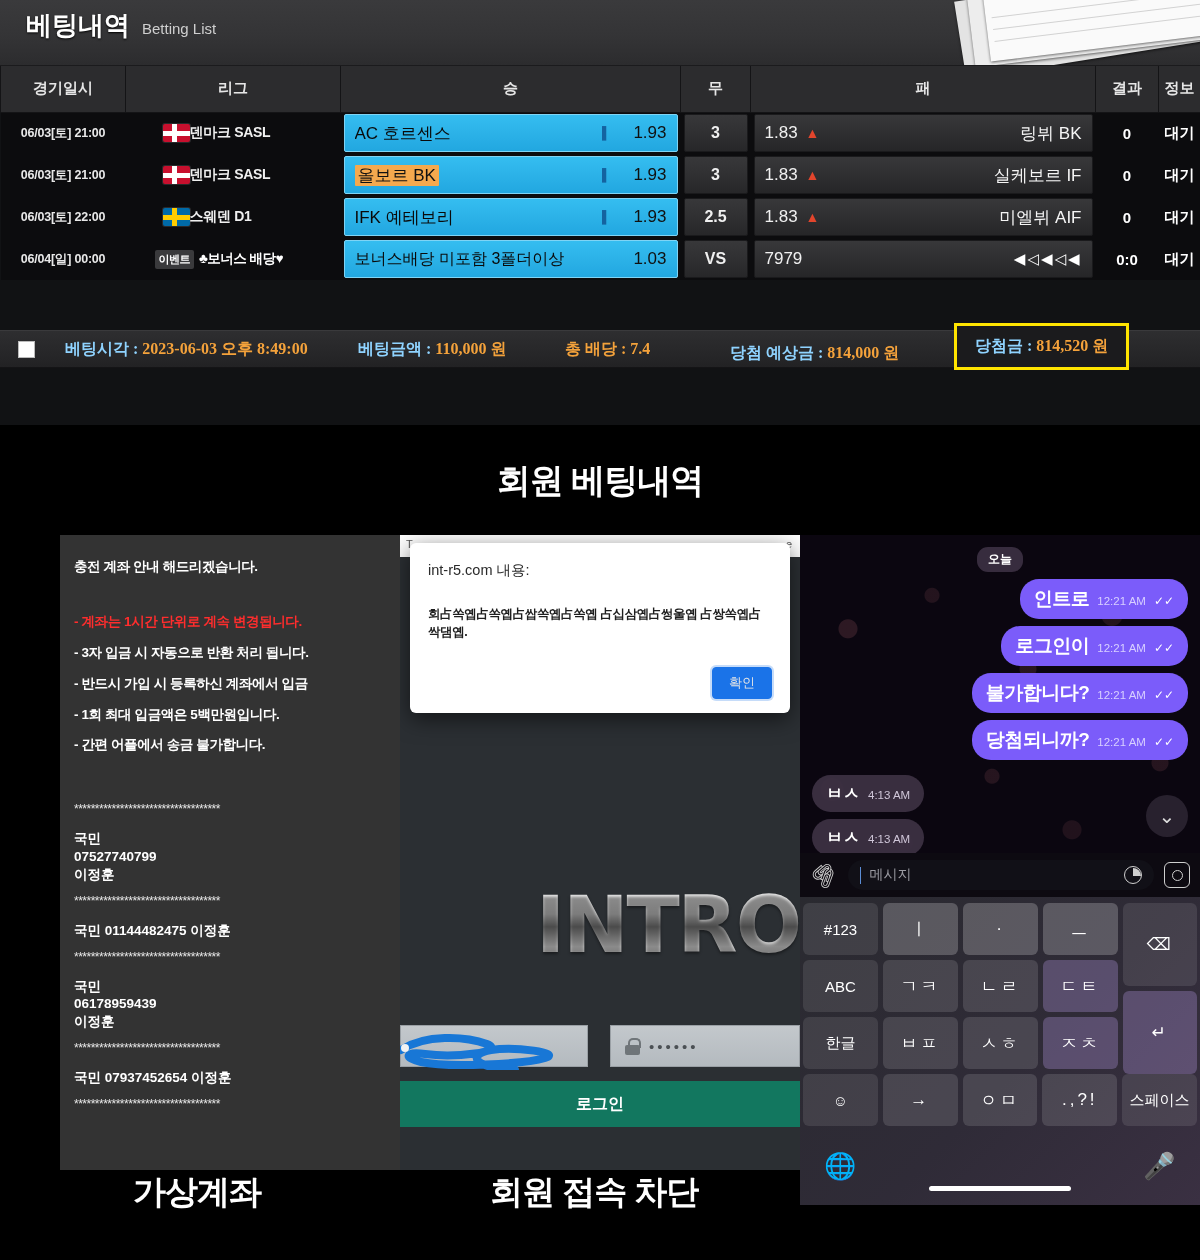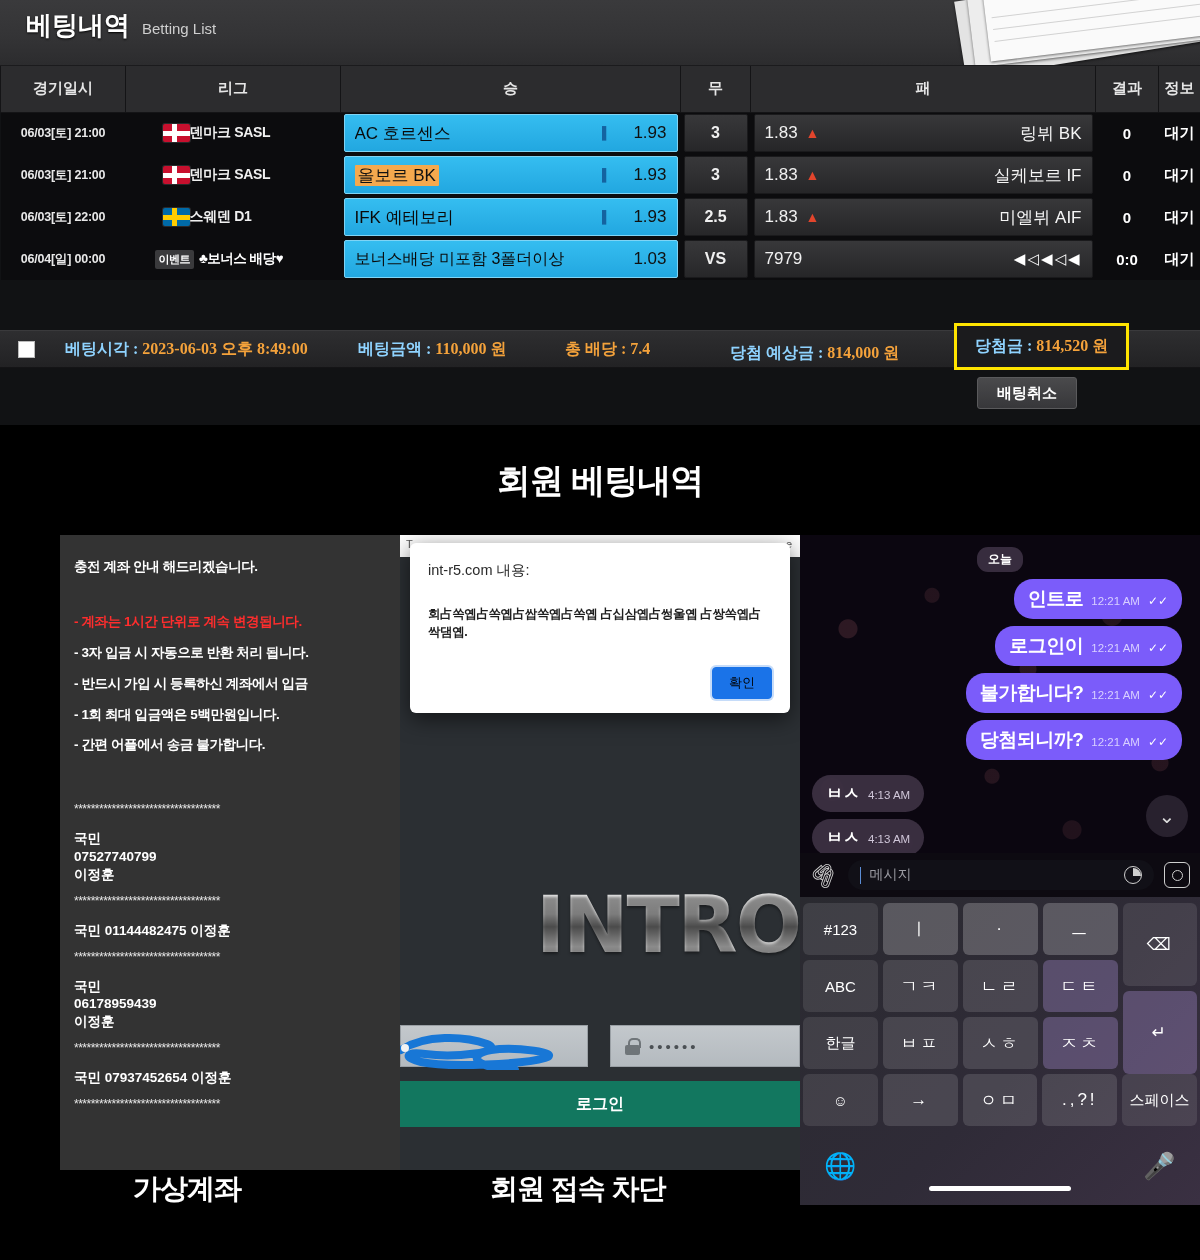--- a/index.html
+++ b/index.html
@@ -190,21 +190,21 @@
   .dialog {
     position:absolute; left: 10px; top: 8px; width: 380px;
     background:#fff; border-radius: 6px; box-shadow: 0 6px 22px rgba(0,0,0,.55);
     padding: 18px 18px 14px 18px;
   }
   .dlg-title { font-size: 14.5px; color:#2a2a2a; margin-bottom: 26px; }
   .dlg-body  { font-size: 12.5px; color:#1e1e1e; font-weight:bold; letter-spacing:-0.4px;
                margin-bottom: 26px; line-height:1.4; }
   .dlg-actions { display:flex; justify-content:flex-end; }
   .dlg-ok {
-    background:#1a73e8; color:#000000; border:1px solid #1a73e8; border-radius:4px;
+    background:#1a73e8; color:#e5e5e5; border:1px solid #1a73e8; border-radius:4px;
     font-size: 13px; padding: 6px 16px; cursor:pointer;
     box-shadow: 0 0 0 2px rgba(26,115,232,.25);
     font-family: Liberation Serif, serif;
   }
   .intro-logo {
     position:absolute; left: 0; top: 345px; width: 400px; text-align:right;
     font-size: 78px; font-weight: bold; letter-spacing: -2px;
     background: linear-gradient(180deg,#ffffff 0%, #cfcfcf 38%, #7d7d7d 52%, #e8e8e8 74%, #9a9a9a 100%);
     -webkit-background-clip: text; background-clip: text; color: transparent;
     font-family: "DejaVu Sans", sans-serif;
@@ -250,21 +250,21 @@
       radial-gradient(circle at 62% 62%, rgba(255,140,150,.09) 0 12px, transparent 13px),
       radial-gradient(circle at 85% 70%, rgba(255,140,150,.11) 0 8px, transparent 9px),
       radial-gradient(circle at 30% 88%, rgba(255,140,150,.10) 0 10px, transparent 11px),
       radial-gradient(circle at 72% 90%, rgba(255,140,150,.09) 0 9px, transparent 10px);
   }
   .day-chip {
     position:absolute; left: 50%; transform: translateX(-50%); top: 12px;
     background: rgba(60,48,66,.92); color:#fff; font-size: 12px; font-weight:bold;
     padding: 4px 11px; border-radius: 11px;
   }
-  .bubbles { position:absolute; left: 0; top: 44px; width: 392px; padding: 0 10px; }
+  .bubbles { position:absolute; left: 0; top: 44px; width: 392px; padding: 0 4px; }
   .bub-out {
     margin-left:auto; margin-bottom: 7px; width: fit-content; max-width: 290px;
     background:#7b5cfa; border-radius: 19px; padding: 7px 14px;
     display:flex; align-items:baseline; gap: 8px;
   }
   .bub-out .txt { color:#fff; font-size: 19px; font-weight:bold; letter-spacing:-0.5px; }
   .bub-out .tm { color:#d8d0ff; font-size: 11.5px; }
   .bub-out .chk { color:#ffffff; font-size: 12px; }
   .bubbles-in { position:absolute; left: 12px; top: 240px; }
   .bub-in {
@@ -319,21 +319,21 @@
   .kb-bottom {
     position:absolute; left: 0; bottom: 0; width: 400px; height: 78px;
     display:flex; align-items:center; justify-content:space-between; padding: 0 24px;
   }
   .globe-ico, .mic-ico { color:#fff; font-size: 26px; }
   .home-bar { position:absolute; left: 50%; transform:translateX(-50%); bottom: 14px;
               width: 142px; height: 5px; border-radius: 3px; background:#fff; }
 
   
   .bot-caps { position:absolute; left:0; top: 1170px; width: 1200px; height: 70px; }
-  .bcap { position:absolute; font-size: 28px; font-weight:bold; color:#fff; letter-spacing:-1px; }
+  .bcap { position:absolute; font-size: 33px; font-weight:bold; color:#fff; letter-spacing:-1px; }
   .bcap-1 { left: 133px; top: 0; }
   .bcap-2 { left: 490px; top: 0; }
 </style>
 </head>
 <body>
 
 <div id="page">
 
   <div class="betting-panel">
 
@@ -540,23 +540,20 @@
       <div class="sum-item si-4">
         <span class="sum-label">당첨 예상금 :</span>
         <span class="sum-val">814,000 원</span>
       </div>
       <div class="sum-item si-5">
         <span class="sum-label">당첨금 :</span>
         <span class="sum-val">814,520 원</span>
       </div>
     </div>
 
-    <div class="cancel-row">
-      <div class="cancel-btn">배팅취소</div>
-    </div>
   </div>
 
   <div class="mid-band">
     <div class="blue-strip"></div>
     <div class="caption-main">회원 베팅내역</div>
   </div>
 
   <div class="bottom">
 
     <div class="acct-panel">

